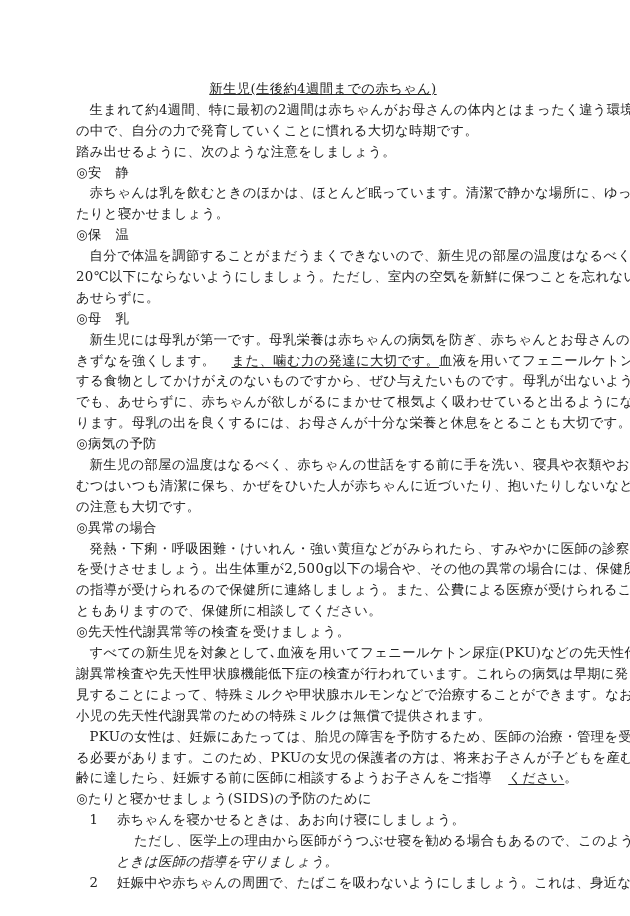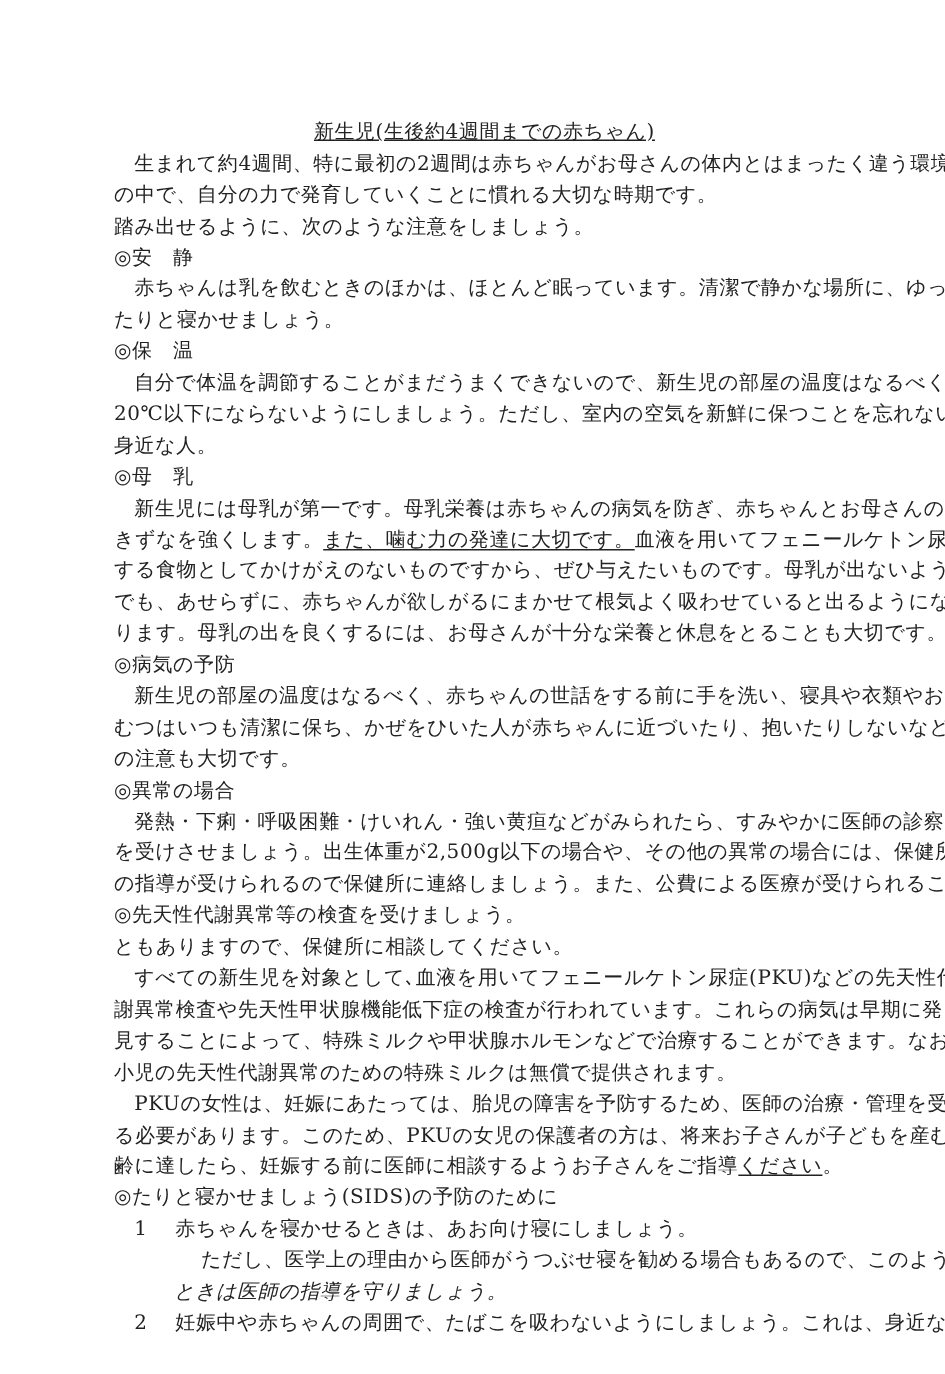--- a/index.html
+++ b/index.html
@@ -5,61 +5,61 @@
   html, body { margin: 0; padding: 0; background: #ffffff; }
   body { width: 630px; height: 916px; overflow: hidden; position: relative;
          font-family: "DejaVu Serif", "Liberation Serif", serif; color: #222; }
   .page { position: absolute; left: 76px; top: 79px; width: 480px; }
   .line { height: 20.9px; line-height: 20.9px; font-size: 13.3px; white-space: nowrap; letter-spacing: 0.4px; }
   .title { text-align: center; padding-left: 14px; text-decoration: underline; }
   .indent { padding-left: 13.5px; }
   .list-num { padding-left: 13.5px; }
   .list-cont { padding-left: 58px; }
   .list-cont2 { padding-left: 40px; font-style: italic; }
-  u { text-decoration: underline; text-underline-offset: 2px; }
+  u { text-decoration: underline; text-underline-offset: 2px; margin-left: 16px; }
 </style>
 </head>
 <body>
 
 <div class="page">
 
   <div class="line title">新生児(生後約4週間までの赤ちゃん)</div>
 
   <div class="line indent">生まれて約4週間、特に最初の2週間は赤ちゃんがお母さんの体内とはまったく違う環境</div>
   <div class="line">の中で、自分の力で発育していくことに慣れる大切な時期です。</div>
   <div class="line">踏み出せるように、次のような注意をしましょう。</div>
 
   <div class="line">◎安　静</div>
   <div class="line indent">赤ちゃんは乳を飲むときのほかは、ほとんど眠っています。清潔で静かな場所に、ゆっ</div>
   <div class="line">たりと寝かせましょう。</div>
 
   <div class="line">◎保　温</div>
   <div class="line indent">自分で体温を調節することがまだうまくできないので、新生児の部屋の温度はなるべく</div>
   <div class="line">20℃以下にならないようにしましょう。ただし、室内の空気を新鮮に保つことを忘れない</div>
-  <div class="line">身近な人。</div>
+  <div class="line">あせらずに。</div>
 
   <div class="line">◎母　乳</div>
   <div class="line indent">新生児には母乳が第一です。母乳栄養は赤ちゃんの病気を防ぎ、赤ちゃんとお母さんの</div>
   <div class="line"><span>きずなを強くします。</span><u>また、噛む力の発達に大切です。</u><span>血液を用いてフェニールケトン尿症</span></div>
   <div class="line">する食物としてかけがえのないものですから、ぜひ与えたいものです。母乳が出ないよう</div>
   <div class="line">でも、あせらずに、赤ちゃんが欲しがるにまかせて根気よく吸わせていると出るようにな</div>
   <div class="line">ります。母乳の出を良くするには、お母さんが十分な栄養と休息をとることも大切です。</div>
 
   <div class="line">◎病気の予防</div>
   <div class="line indent">新生児の部屋の温度はなるべく、赤ちゃんの世話をする前に手を洗い、寝具や衣類やお</div>
   <div class="line">むつはいつも清潔に保ち、かぜをひいた人が赤ちゃんに近づいたり、抱いたりしないなど</div>
   <div class="line">の注意も大切です。</div>
 
   <div class="line">◎異常の場合</div>
   <div class="line indent">発熱・下痢・呼吸困難・けいれん・強い黄疸などがみられたら、すみやかに医師の診察</div>
   <div class="line">を受けさせましょう。出生体重が2,500g以下の場合や、その他の異常の場合には、保健所</div>
   <div class="line">の指導が受けられるので保健所に連絡しましょう。また、公費による医療が受けられるこ</div>
+  <div class="line">ともありますので、保健所に相談してください。</div>
+
   <div class="line">◎先天性代謝異常等の検査を受けましょう。</div>
-
-  <div class="line">ともありますので、保健所に相談してください。</div>
   <div class="line indent">すべての新生児を対象として､血液を用いてフェニールケトン尿症(PKU)などの先天性代</div>
   <div class="line">謝異常検査や先天性甲状腺機能低下症の検査が行われています。これらの病気は早期に発</div>
   <div class="line">見することによって、特殊ミルクや甲状腺ホルモンなどで治療することができます。なお、</div>
   <div class="line">小児の先天性代謝異常のための特殊ミルクは無償で提供されます。</div>
   <div class="line indent">PKUの女性は、妊娠にあたっては、胎児の障害を予防するため、医師の治療・管理を受け</div>
   <div class="line">る必要があります。このため、PKUの女児の保護者の方は、将来お子さんが子どもを産む年</div>
   <div class="line"><span>齢に達したら、妊娠する前に医師に相談するようお子さんをご指導</span><u>ください</u><span>。</span></div>
 
   <div class="line">◎たりと寝かせましょう(SIDS)の予防のために</div>
   <div class="line list-num"><span>1</span>&nbsp;&nbsp;&nbsp;&nbsp;<span>赤ちゃんを寝かせるときは、あお向け寝にしましょう。</span></div>

